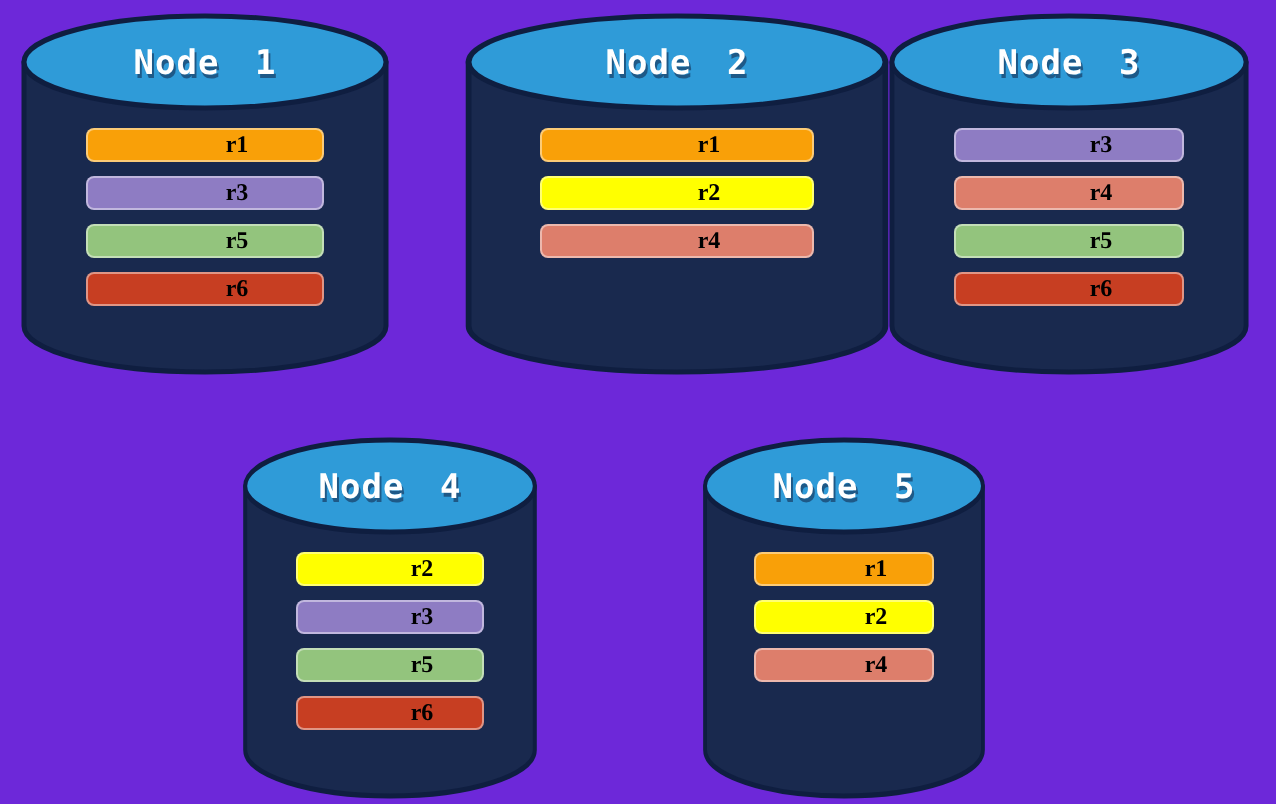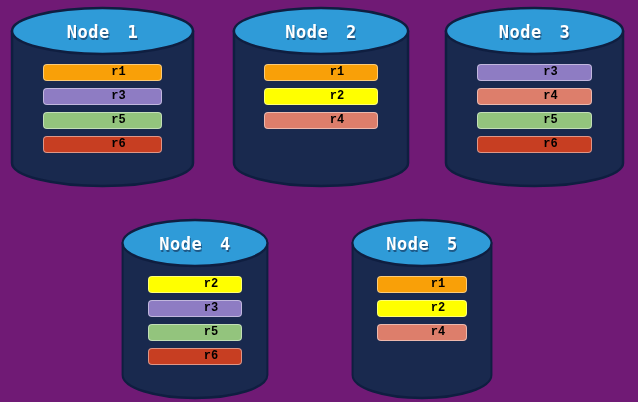--- a/index.html
+++ b/index.html
@@ -15,21 +15,21 @@
     background: #ffffff;
     overflow: hidden;
   }
   .node {
     position: absolute;
     width: 185px;
     height: 182px;
   }
   
   .node-pos-1 { left: 10px;  top: 6px;   width: 185px; }
-  .node-pos-2 { left: 232px; top: 6px;   width: 178px; }
+  .node-pos-2 { left: 232px; top: 6px;   width: 213px; }
   .node-pos-3 { left: 444px; top: 6px;   width: 181px; }
   .node-pos-4 { left: 121px; top: 218px; width: 148px; }
   .node-pos-5 { left: 351px; top: 218px; width: 142px; }
 
   .cyl {
     position: absolute;
     left: 0; top: 0;
     width: 100%;
     height: 100%;
     display: block;
@@ -55,32 +55,32 @@
     top: 58px;
   }
   .bar {
     box-sizing: border-box;
     width: 64%;
     height: 17px;
     margin: 0 auto 7px auto;
     border-radius: 4px;
     border: 1px solid rgba(255, 255, 255, 0.45);
     text-align: center;
-    font-family: Liberation Mono, monospace;
+    font-family: Liberation Serif, serif;
     font-weight: bold;
     font-size: 12px;
     line-height: 15px;
     color: #000000;
     padding-left: 32px;
   }
 </style>
 </head>
 <body>
 
-<div id="canvas" style="background: #701a75;">
+<div id="canvas" style="background: #6d28d9;">
   <div class="node node-pos-1">
     <svg class="cyl" viewBox="0 0 185 182" preserveAspectRatio="none" aria-hidden="true">
       <path class="cyl-body" d="M2 25 L2 157 A90.5 23 0 0 0 183 157 L183 25 Z" stroke-width="2.5" stroke-linejoin="round" fill="#19294E" stroke="#0F1E40"></path>
       <ellipse class="cyl-top" cx="92.5" cy="25" rx="90.5" ry="23" stroke-width="2.5" fill="#2F9BD8" stroke="#0F1E40"></ellipse>
     </svg>
     <div class="node-title" style="color: rgb(255, 255, 255);">Node 1</div>
     <div class="bars">
         <div class="bar" style="background: rgb(249, 160, 8); color: rgb(0, 0, 0);">r1</div>
         <div class="bar" style="background: rgb(142, 124, 195); color: rgb(0, 0, 0);">r3</div>
         <div class="bar" style="background: rgb(147, 196, 125); color: rgb(0, 0, 0);">r5</div>

